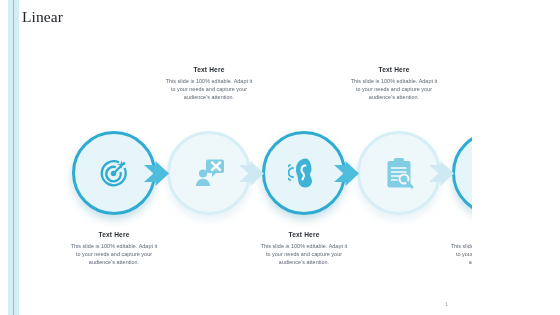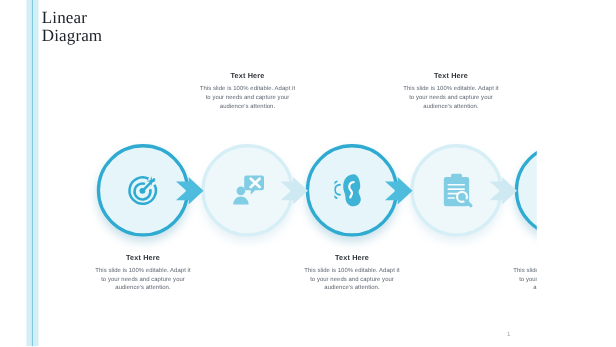--- a/index.html
+++ b/index.html
@@ -10,21 +10,21 @@
   body {
     width: 560px;
     height: 315px;
     overflow: hidden;
     font-family: "Liberation Sans", sans-serif;
     position: relative;
   }
 
   #slide {
     position: absolute;
-    left: 16px; top: 0;
+    left: 0; top: 0;
     width: 472px;
     height: 315px;
     background: #ffffff;
     overflow: hidden;
   }
 
   
   .left-band {
     position: absolute;
     top: 0;
@@ -146,21 +146,20 @@
 </head>
 <body>
 
 <div id="slide">
 
   <div class="left-band band-wide"></div>
   <div class="left-band band-line"></div>
 
   <div id="title">
     <span class="ln">Linear</span>
-    <span class="ln">Diagram</span>
   </div>
 
   <div id="chain">
 
     <div class="node strong" style="left:72px">
       <div class="disc"></div>
       <svg class="glyph" viewBox="0 0 64 64">
         <g fill="none" stroke="#2fabd2" stroke-width="4.6">
           <path d="M53 22a24 24 0 1 1-11-11"></path>
           <path d="M45 30a14.5 14.5 0 1 1-9.5-9.7"></path>

